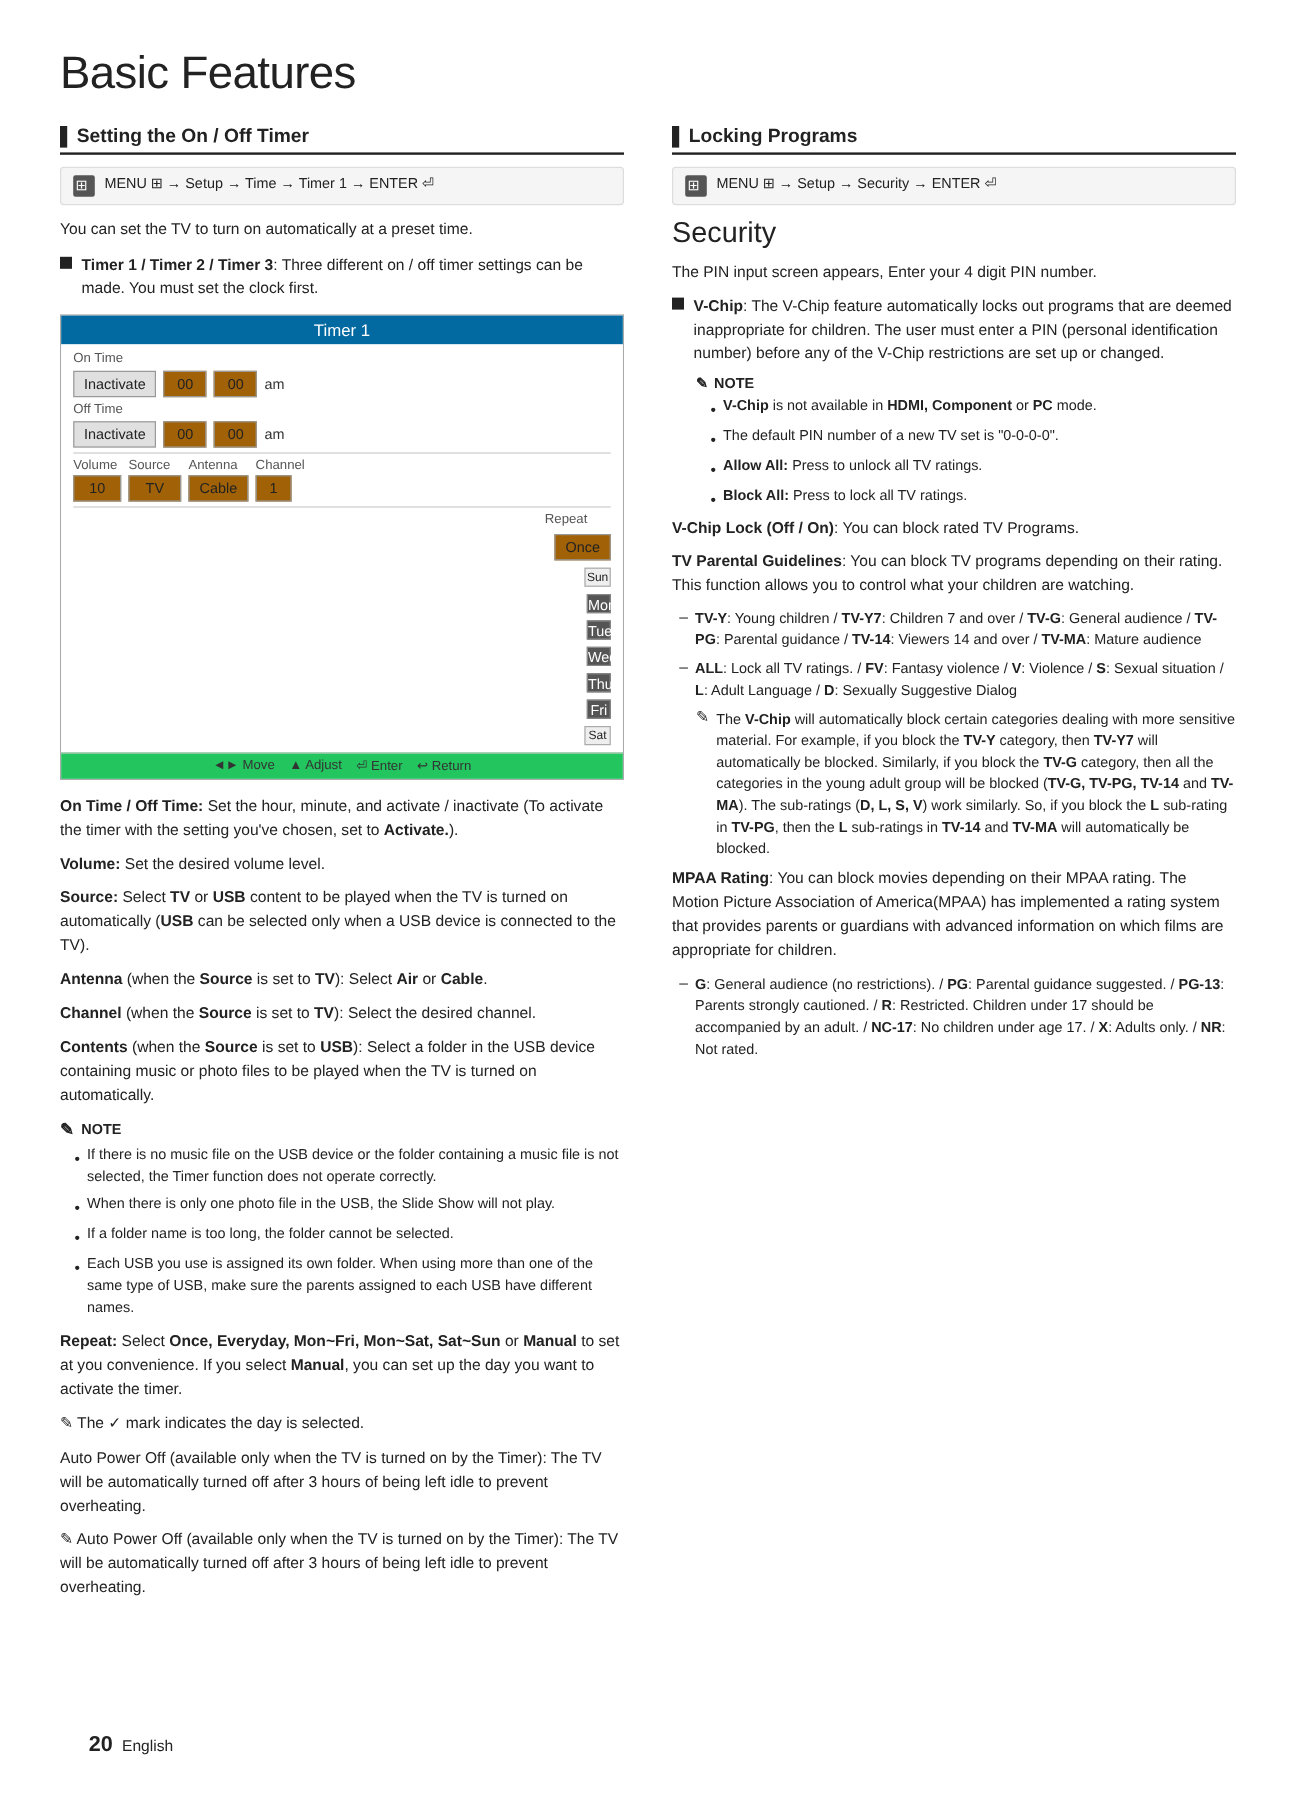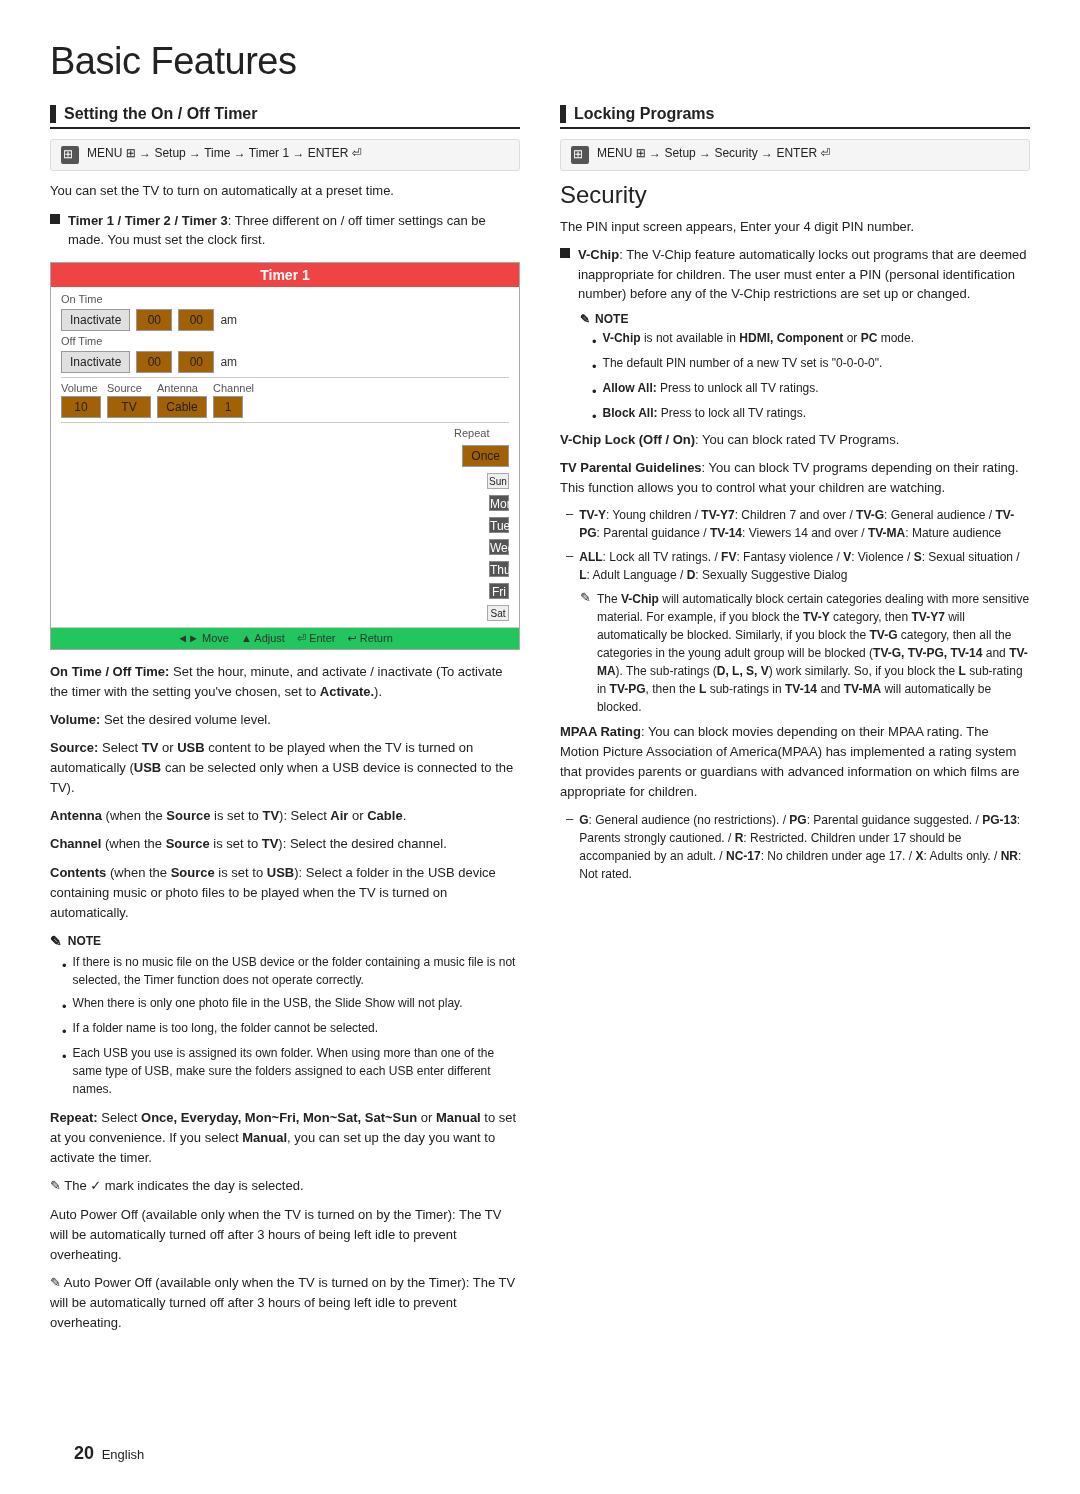--- a/index.html
+++ b/index.html
@@ -100,26 +100,26 @@
       font-size: 13px;
       line-height: 1.5;
     }
     
     .timer-container {
       border: 1px solid #aaa;
       margin: 12px 0;
       font-size: 12px;
     }
     .timer-title {
-      background: #ef4444;
+      background: #0369a1;
       color: #fff;
       text-align: center;
       padding: 4px;
       font-size: 14px;
-      font-weight: bold;
+      font-weight: normal;
     }
     .timer-body {
       padding: 6px 10px;
       background: #fff;
     }
     .timer-row {
       display: flex;
       align-items: center;
       gap: 6px;
       margin-bottom: 4px;
@@ -380,21 +380,21 @@
       <div class="note-item">
         <span class="note-dot">•</span>
         <span class="note-text">When there is only one photo file in the USB, the Slide Show will not play.</span>
       </div>
       <div class="note-item">
         <span class="note-dot">•</span>
         <span class="note-text">If a folder name is too long, the folder cannot be selected.</span>
       </div>
       <div class="note-item">
         <span class="note-dot">•</span>
-        <span class="note-text">Each USB you use is assigned its own folder. When using more than one of the same type of USB, make sure the folders assigned to each USB enter different names.</span>
+        <span class="note-text">Each USB you use is assigned its own folder. When using more than one of the same type of USB, make sure the parents assigned to each USB have different names.</span>
       </div>
     </div>
 
     <p class="body-text">
       <b>Repeat:</b> Select <b>Once, Everyday, Mon~Fri, Mon~Sat, Sat~Sun</b> or <b>Manual</b> to set at you convenience. If you select <b>Manual</b>, you can set up the day you want to activate the timer.
     </p>
     <p class="body-text">
       ✎ The ✓ mark indicates the day is selected.
     </p>
 

